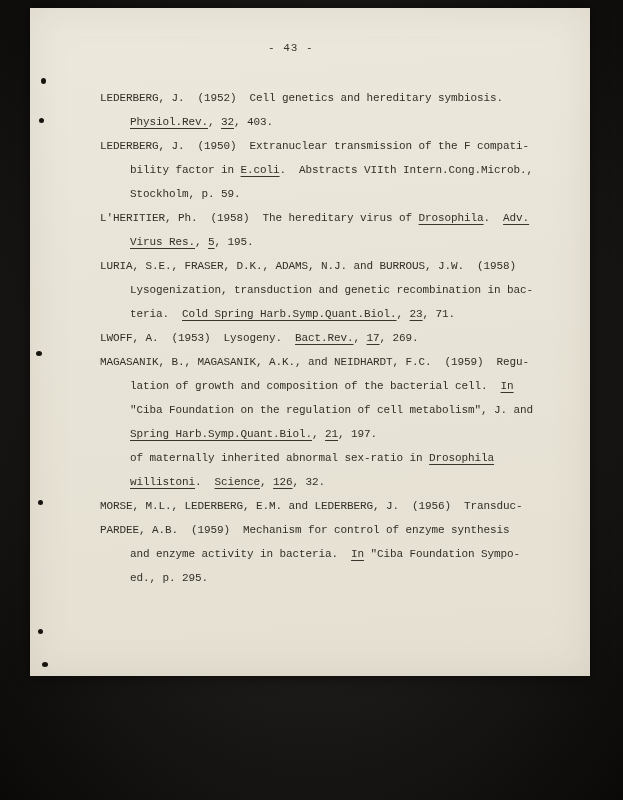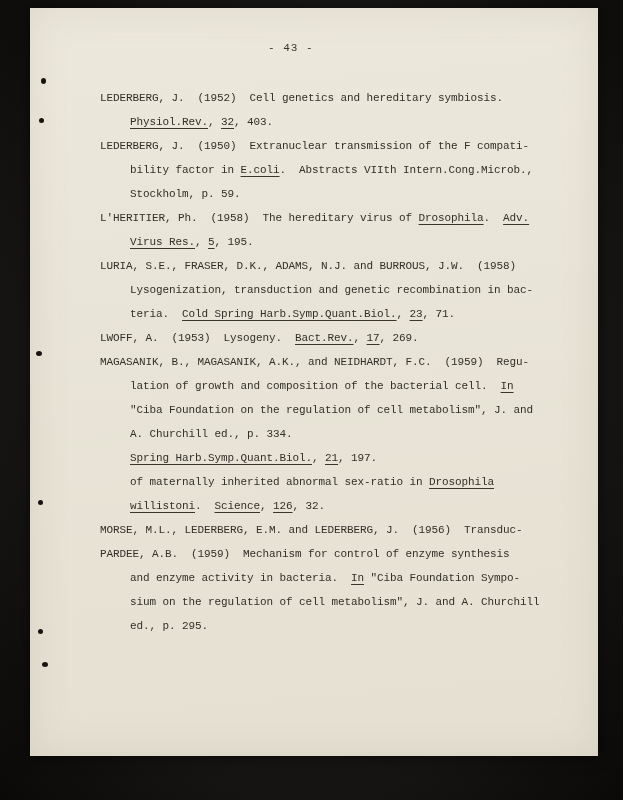--- a/index.html
+++ b/index.html
@@ -13,24 +13,23 @@
     height: 800px;
     overflow: hidden;
     background: radial-gradient(ellipse at 50% 45%, #2a2624 0%, #1b1917 55%, #0a0908 100%);
     font-family: "Liberation Mono", "DejaVu Sans Mono", monospace;
   }
   .paper {
     position: absolute;
     left: 30px;
     top: 8px;
     width: 560px;
-    height: 748px;
+    height: 668px;
     background: linear-gradient(175deg, #ece8dc 0%, #e8e4d7 40%, #e5e0d2 100%);
     box-shadow: 0 0 14px rgba(0,0,0,0.65), inset 0 0 40px rgba(120,110,90,0.12);
-    padding-left: 8px;
   }
   .page-number {
     position: absolute;
     top: 34px;
     left: 238px;
     font-size: 11px;
     color: #3a362e;
     letter-spacing: 1px;
     white-space: pre;
   }
@@ -100,33 +99,31 @@
           <div class="ref-line cont"><span>Lysogenization, transduction and genetic recombination in bac-</span></div>
           <div class="ref-line cont"><span>teria.  </span><span class="u">Cold Spring Harb.Symp.Quant.Biol.</span><span>, </span><span class="u">23</span><span>, 71.</span></div>
         </div>
         <div class="ref-entry">
           <div class="ref-line"><span>LWOFF, A.  (1953)  Lysogeny.  </span><span class="u">Bact.Rev.</span><span>, </span><span class="u">17</span><span>, 269.</span></div>
         </div>
         <div class="ref-entry">
           <div class="ref-line"><span>MAGASANIK, B., MAGASANIK, A.K., and NEIDHARDT, F.C.  (1959)  Regu-</span></div>
           <div class="ref-line cont"><span>lation of growth and composition of the bacterial cell.  </span><span class="u">In</span></div>
           <div class="ref-line cont"><span>"Ciba Foundation on the regulation of cell metabolism", J. and</span></div>
-          <div class="ref-line cont"><span>A. Churchill ed., p. 334.</span></div>
         </div>
         <div class="ref-entry">
           <div class="ref-line cont"><span class="u">Spring Harb.Symp.Quant.Biol.</span><span>, </span><span class="u">21</span><span>, 197.</span></div>
         </div>
         <div class="ref-entry">
           <div class="ref-line cont"><span>of maternally inherited abnormal sex-ratio in </span><span class="u">Drosophila</span></div>
           <div class="ref-line cont"><span class="u">willistoni</span><span>.  </span><span class="u">Science</span><span>, </span><span class="u">126</span><span>, 32.</span></div>
         </div>
         <div class="ref-entry">
           <div class="ref-line"><span>MORSE, M.L., LEDERBERG, E.M. and LEDERBERG, J.  (1956)  Transduc-</span></div>
         </div>
         <div class="ref-entry">
           <div class="ref-line"><span>PARDEE, A.B.  (1959)  Mechanism for control of enzyme synthesis</span></div>
           <div class="ref-line cont"><span>and enzyme activity in bacteria.  </span><span class="u">In</span><span> "Ciba Foundation Sympo-</span></div>
-          <div class="ref-line cont"><span>sium on the regulation of cell metabolism", J. and A. Churchill</span></div>
           <div class="ref-line cont"><span>ed., p. 295.</span></div>
         </div>
       </div>
   </div>
 </div>
 
 </body></html>

